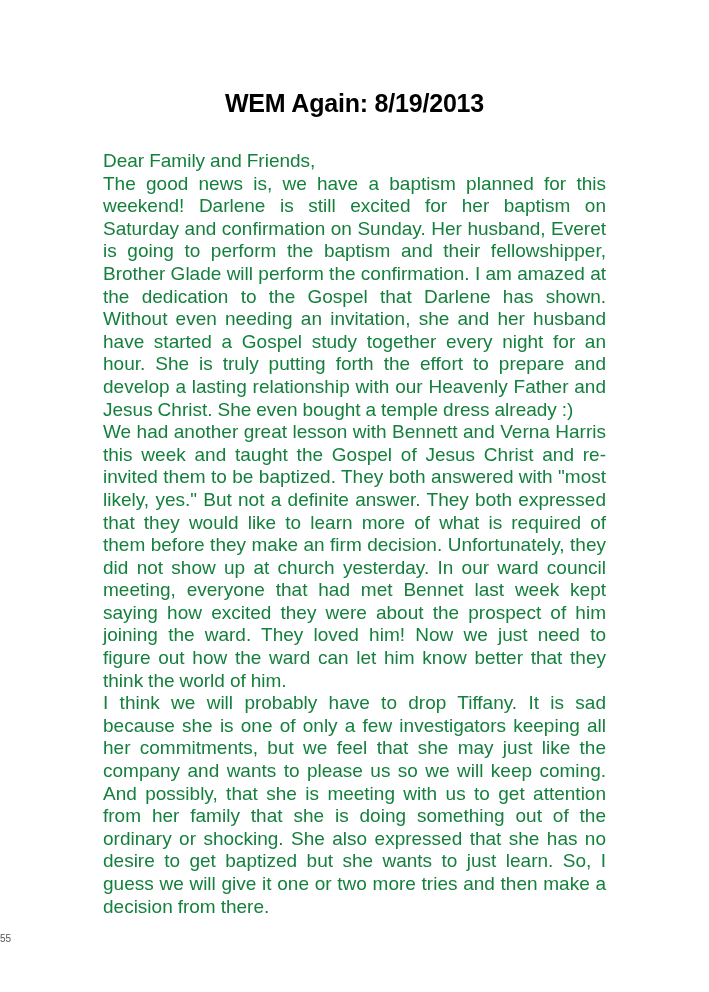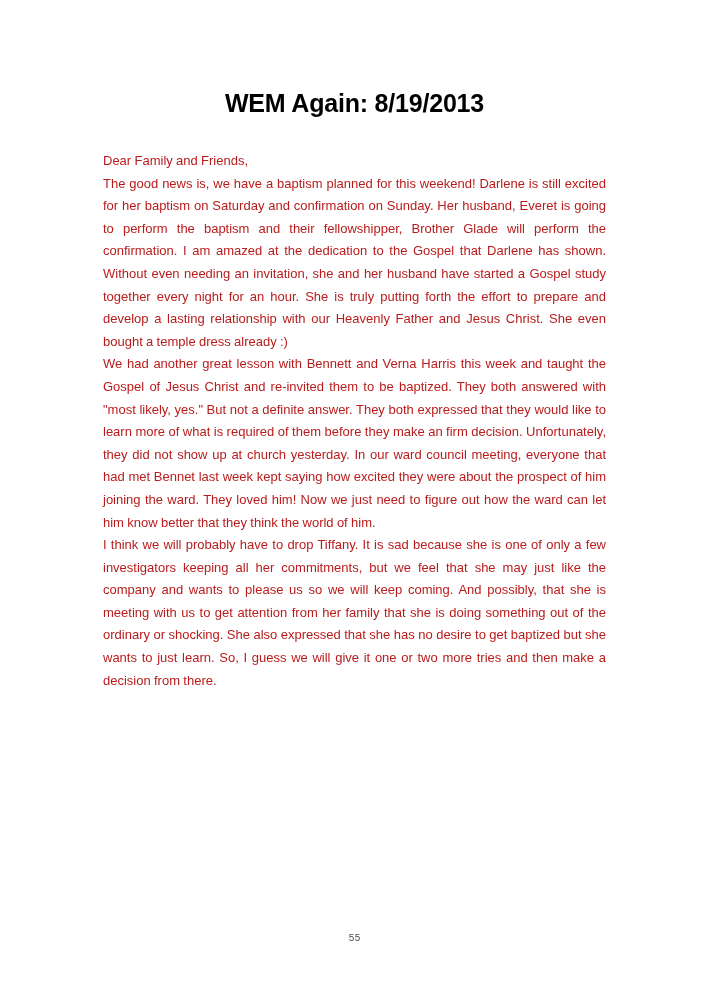--- a/index.html
+++ b/index.html
@@ -32,41 +32,40 @@
     padding-top: 78px;
     color: #000000;
     font-family: "Liberation Sans", sans-serif;
   }
   .body-area {
     margin: 0 auto;
     padding-top: 32px;
     width: 503px;
   }
   .para {
-    font-size: 13px;
+    font-size: 19px;
     line-height: 22.6px;
     margin: 0;
     text-align: justify;
     text-justify: inter-word;
-    color: #b91c1c;
+    color: #15803d;
     font-family: "Liberation Sans", sans-serif;
     word-spacing: -0.3px;
   }
   .para.nojust {
     text-align: left;
   }
   .page-number {
     position: absolute;
     bottom: 48px;
     left: 0;
     right: 0;
-    text-align: center;
     font-size: 10px;
     color: #555555;
-    font-family: Liberation Mono, monospace;
+    font-family: Liberation Sans, sans-serif;
   }
 </style>
 </head>
 <body>
 
 <div class="page">
 
   <h1 class="doc-title">WEM Again: 8/19/2013</h1>
 
   <div class="body-area">

